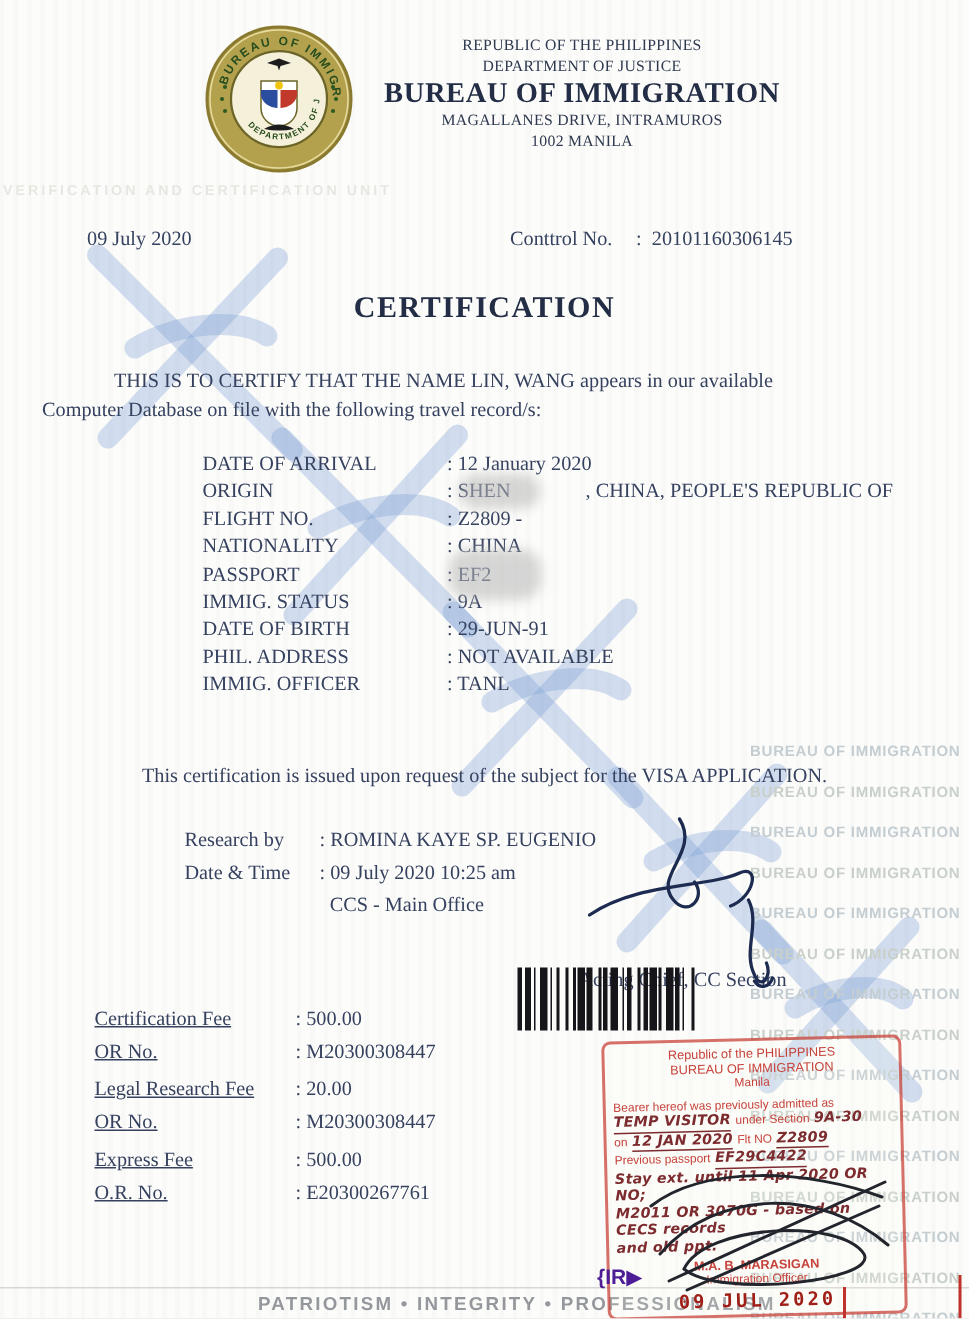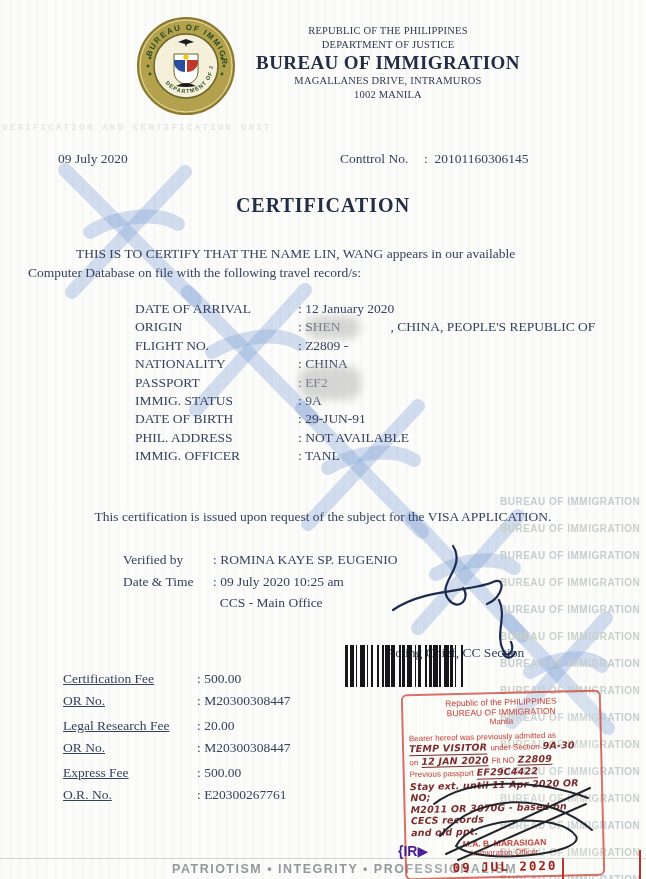--- a/index.html
+++ b/index.html
@@ -19,21 +19,21 @@
   .wm-cn{left:0;top:0;z-index:1;pointer-events:none;}
   .wm-side{z-index:1;left:500px;top:488px;width:150px;}
   .wm-side .wm-line{
     font-family:"Liberation Sans","DejaVu Sans",sans-serif;
     font-size:10px;font-weight:bold;letter-spacing:.5px;
     color:#c9d0ca;height:27px;line-height:27px;white-space:nowrap;
   }
   .wm-side .wm-line:nth-child(odd){color:#c4cdd1;}
   .ghost-unit{
     left:2px;top:122px;z-index:1;color:#e7e7e2;
-    font-family:Liberation Mono, monospace;
+    font-family:Liberation Sans, sans-serif;
     font-size:9.5px;font-weight:bold;letter-spacing:2px;
   }
   
   .seal{left:136px;top:16px;width:100px;height:100px;z-index:2;}
   .hdr{left:238px;top:24px;width:300px;text-align:center;z-index:2;color:#2e3950;}
   .hdr .h-small{font-size:10.5px;line-height:14px;letter-spacing:.2px;}
   .hdr .h-big{font-size:19px;font-weight:bold;line-height:22px;letter-spacing:.4px;color:#232d46;}
   
   .meta-date{left:58px;top:151px;font-size:13.5px;z-index:2;}
   .meta-ctl-label{left:340px;top:151px;font-size:13.5px;z-index:2;}
@@ -211,21 +211,21 @@
       <div class="row"><span class="lbl">PHIL. ADDRESS</span><span class="val">: NOT AVAILABLE</span></div>
       <div class="row"><span class="lbl">IMMIG. OFFICER</span><span class="val">: TANL</span></div>
     </div>
 
   <div class="abs blur-patch" style="left:306px;top:316px;width:54px;height:23px;"></div>
   <div class="abs blur-patch" style="left:299px;top:366px;width:62px;height:34px;"></div>
 
   <div class="abs issued">This certification is issued upon request of the subject for the VISA APPLICATION.</div>
 
   <div class="abs verified">
-      <div class="row"><span class="lbl">Verified by</span><span class="val">: ROMINA KAYE SP. EUGENIO</span></div>
+      <div class="row"><span class="lbl">Research by</span><span class="val">: ROMINA KAYE SP. EUGENIO</span></div>
       <div class="row"><span class="lbl">Date &amp; Time</span><span class="val">: 09 July 2020 10:25 am</span></div>
       <div class="row"><span class="lbl"></span><span class="val">  CCS - Main Office</span></div>
     </div>
 
   <div class="abs sig-title">Acting Chief, CC Section</div>
   <svg class="abs sig-svg" width="160" height="135" viewBox="0 0 160 135">
     <g stroke="#1d2b50" stroke-width="2.2" fill="none" stroke-linecap="round">
       <path d="M78 8 C92 30 60 46 74 62 C84 74 96 60 88 50"></path>
       <path d="M18 72 C50 50 96 54 118 44 C132 38 128 60 112 66"></path>
       <path d="M124 62 C132 78 120 96 128 112 C132 122 140 114 136 104"></path>

